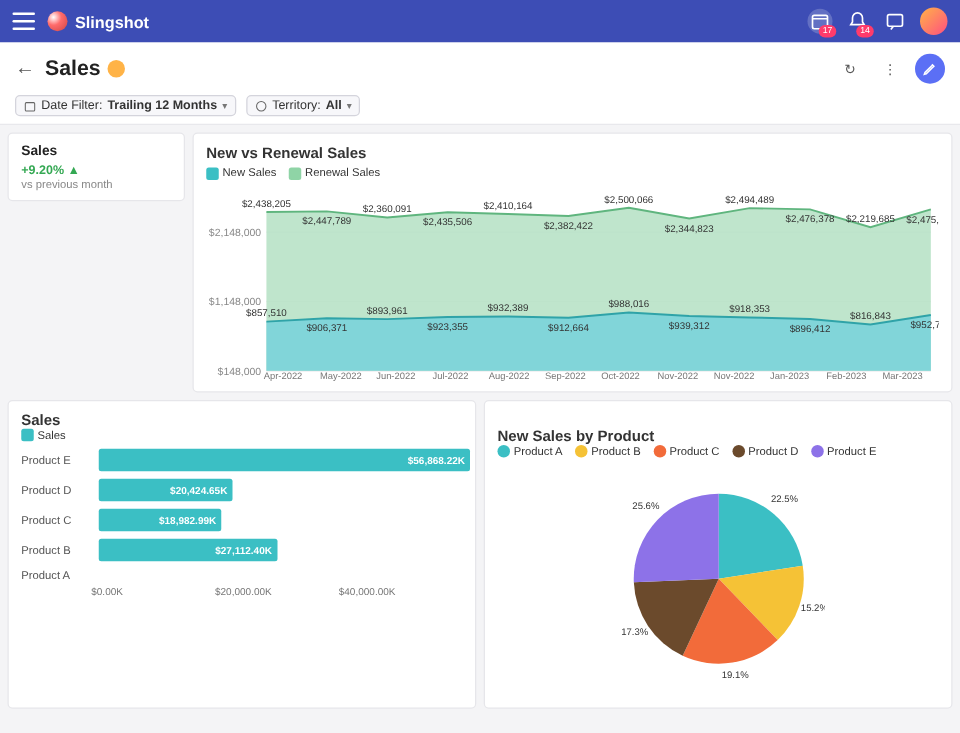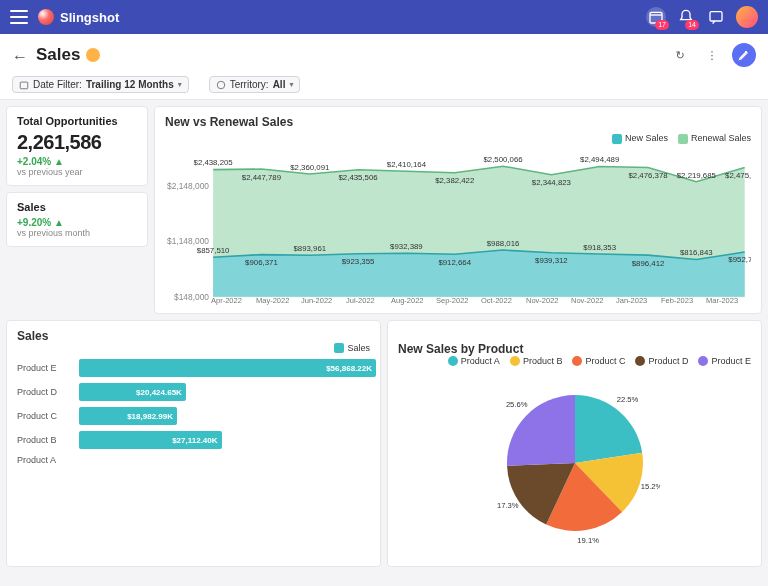--- a/index.html
+++ b/index.html
@@ -16,32 +16,32 @@
 .topbar .badge-count { position: absolute; bottom: -3px; right: -3px; font-size: 7px; background: #ff3b6b; border-radius: 6px; padding: 0 3px; line-height: 10px; }
 .topbar .avatar { width: 22px; height: 22px; border-radius: 50%; background: linear-gradient(135deg,#ffb347,#ff4f81); }
 .header { background: #fff; padding: 6px 12px 0 12px; border-bottom: 1px solid #e8e8ec; }
 .header-row1 { display: flex; align-items: center; gap: 8px; min-height: 30px; }
 .header-row1 .back { cursor: pointer; font-size: 16px; color: #555; }
 .header-row1 h1 { font-size: 17px; font-weight: 700; color: #222; display: flex; align-items: center; gap: 6px; }
 .ribbon { width: 14px; height: 14px; border-radius: 50%; background: #ffb347; position: relative; }
 .header-row1 .hspacer { flex: 1; }
 .header-row1 .hact { width: 24px; height: 24px; display: flex; align-items: center; justify-content: center; border-radius: 50%; cursor: pointer; color: #555; }
 .header-row1 .edit-btn { background: #5b6ff5; color: #fff; }
-.filters { display: flex; gap: 20px; padding: 6px 0; }
+.filters { display: flex; gap: 8px; padding: 6px 0; }
 .filter { border: 1px solid #d4d4dc; border-radius: 4px; padding: 2px 6px; display: flex; align-items: center; gap: 4px; font-size: 10px; background: #f7f7fa; cursor: pointer; }
 .filter .chev { font-size: 8px; color: #777; }
 .grid { display: grid; grid-template-columns: 142px 1fr; gap: 6px; padding: 6px; }
 .card { background: #fff; border: 1px solid #e6e6ea; border-radius: 4px; padding: 8px 10px; }
 .kpi-title { font-size: 11px; font-weight: 600; color: #222; margin-bottom: 4px; }
 .kpi-val { font-size: 20px; font-weight: 700; color: #222; letter-spacing: -0.5px; }
 .kpi-delta { font-size: 10px; color: #34a853; font-weight: 600; margin-top: 2px; }
 .kpi-sub { font-size: 9px; color: #888; }
 .kpi-stack { display: flex; flex-direction: column; gap: 6px; }
 .area-card .ctitle { font-size: 12px; font-weight: 700; margin-bottom: 4px; }
-.legend { display: flex; gap: 10px; font-size: 9px; margin-bottom: 2px; flex-wrap: wrap; justify-content: flex-end; }
+.legend { display: flex; gap: 10px; font-size: 9px; margin-bottom: 2px; flex-wrap: wrap; }
 .legend .sw { width: 10px; height: 10px; border-radius: 2px; display: inline-block; margin-right: 3px; vertical-align: middle; }
 .area-wrap { position: relative; height: 150px; }
 .area-wrap svg { position: absolute; inset: 0; }
 .row2 { display: grid; grid-template-columns: 1fr 1fr; gap: 6px; padding: 0 6px 6px 6px; }
 .bars { display: flex; flex-direction: column; gap: 6px; margin-top: 6px; }
 .bar-row { display: flex; align-items: center; gap: 6px; font-size: 9px; }
 .bar-row .bl { width: 50px; color: #555; }
 .bar-row .bt { flex: 1; position: relative; height: 18px; }
 .bar-row .bf { position: absolute; left: 6px; top: 0; bottom: 0; background: #3bbfc4; border-radius: 2px; display: flex; align-items: center; justify-content: flex-end; padding-right: 4px; color: #fff; font-size: 8px; font-weight: 600; }
 .bx { display: flex; font-size: 8px; color: #777; margin-top: 4px; padding-left: 56px; }
@@ -121,26 +121,20 @@
         </svg>
       <span>Territory:</span>
       <b>All</b>
       <span class="chev">▾</span>
     </div>
   </div>
 </div>
 
 <div class="grid">
   <div class="kpi-stack">
-    <div class="card">
-      <div class="kpi-title">Total Opportunities</div>
-      <div class="kpi-val">2,261,586</div>
-      <div class="kpi-delta"><span>+2.04%</span> ▲</div>
-      <div class="kpi-sub">vs previous year</div>
-    </div>
     <div class="card">
       <div class="kpi-title">Sales</div>
       <div class="kpi-delta"><span>+9.20%</span> ▲</div>
       <div class="kpi-sub">vs previous month</div>
     </div>
   </div>
 
   <div class="card area-card">
     <div class="ctitle">New vs Renewal Sales</div>
     <div class="legend">
@@ -231,20 +225,25 @@
         <div class="bar-row">
        <div class="bl">Product B</div>
        <div class="bt">
             <div class="bf" style="width:48%">$27,112.40K</div>
           </div>
      </div>
         <div class="bar-row">
        <div class="bl">Product A</div>
      </div>
       </div>
+    <div class="bx" id="hbar-x">
+        <span>$0.00K</span>
+        <span>$20,000.00K</span>
+        <span>$40,000.00K</span>
+      </div>
   </div>
 
   <div class="card">
     <div class="ctitle" style="font-size:12px;font-weight:700;margin-top:13px;">New Sales by Product</div>
     <div class="legend" id="pie-legend">
         <span><span class="sw" style="background:#3bbfc4;border-radius:50%"></span>Product A</span>
         <span><span class="sw" style="background:#f5c236;border-radius:50%"></span>Product B</span>
         <span><span class="sw" style="background:#f26b3a;border-radius:50%"></span>Product C</span>
         <span><span class="sw" style="background:#6b4a2c;border-radius:50%"></span>Product D</span>
         <span><span class="sw" style="background:#8d72e8;border-radius:50%"></span>Product E</span>

